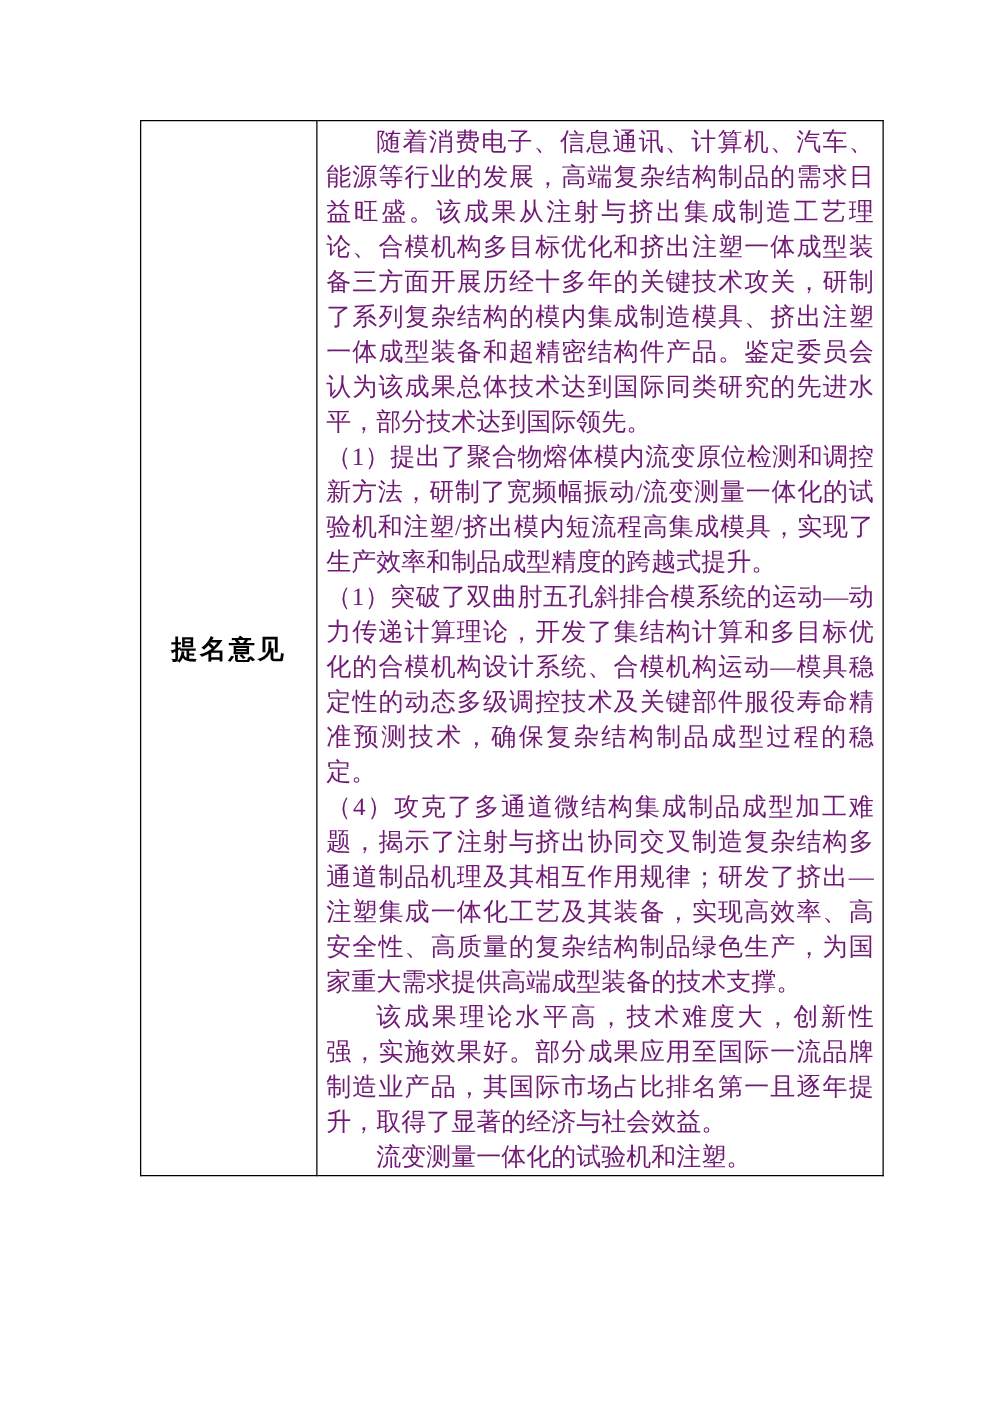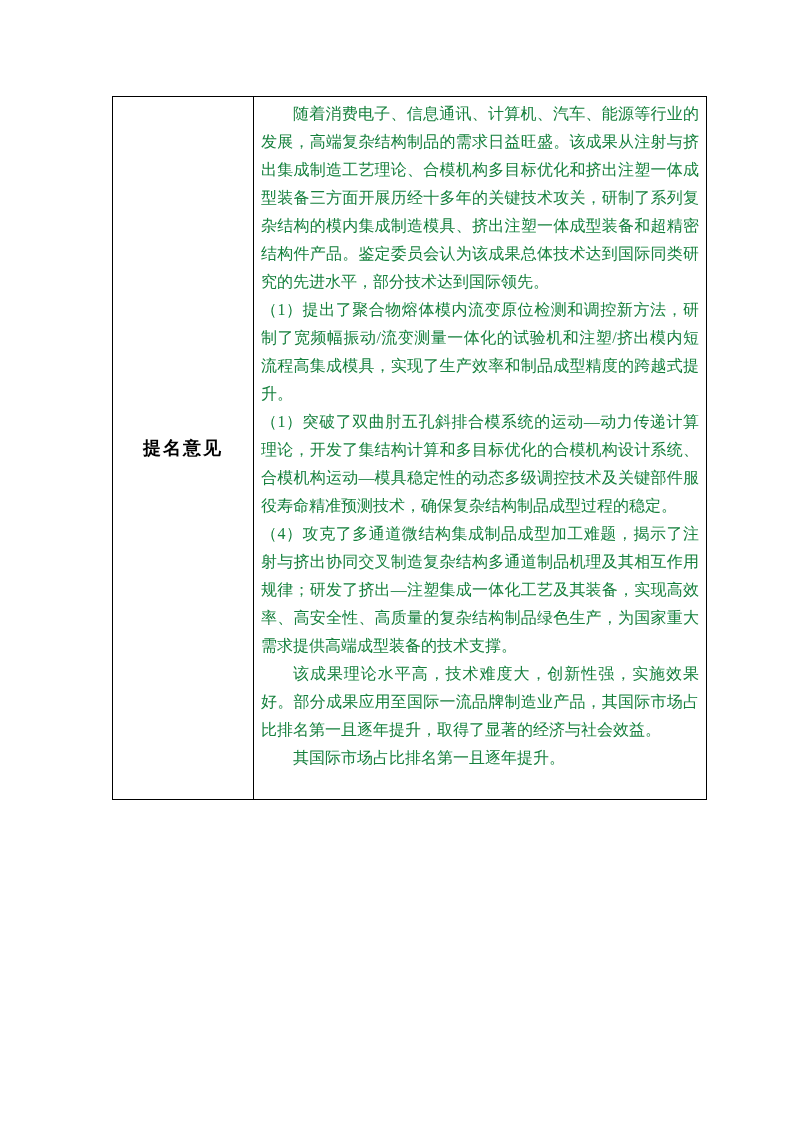--- a/index.html
+++ b/index.html
@@ -32,37 +32,37 @@
   .opinion-table td {
     border: 1.5px solid #000000;
     background: #ffffff;
   }
   .label-cell {
     width: 138px;
     text-align: center;
     vertical-align: middle;
   }
   .label-cell .row-label {
-    font-size: 18px;
+    font-size: 21px;
     font-weight: bold;
     letter-spacing: 2px;
     color: #000000;
     white-space: nowrap;
   }
   .content-cell {
     width: 438px;
     vertical-align: top;
     padding: 3px 7px 0 7px;
   }
   .content-cell p {
     margin: 0;
-    font-size: 16px;
+    font-size: 20px;
     line-height: 28px;
     text-align: justify;
-    color: #15803d;
+    color: #701a75;
     word-break: break-all;
   }
   .content-cell p.indent {
     text-indent: 2em;
   }
 </style>
 </head>
 <body>
 
 <div class="page">
@@ -71,18 +71,18 @@
       <tr>
         <td class="label-cell">
           <span class="row-label">提名意见</span>
         </td>
         <td class="content-cell">
           <p class="indent">随着消费电子、信息通讯、计算机、汽车、能源等行业的发展，高端复杂结构制品的需求日益旺盛。该成果从注射与挤出集成制造工艺理论、合模机构多目标优化和挤出注塑一体成型装备三方面开展历经十多年的关键技术攻关，研制了系列复杂结构的模内集成制造模具、挤出注塑一体成型装备和超精密结构件产品。鉴定委员会认为该成果总体技术达到国际同类研究的先进水平，部分技术达到国际领先。</p>
           <p>（1）提出了聚合物熔体模内流变原位检测和调控新方法，研制了宽频幅振动/流变测量一体化的试验机和注塑/挤出模内短流程高集成模具，实现了生产效率和制品成型精度的跨越式提升。</p>
           <p>（1）突破了双曲肘五孔斜排合模系统的运动—动力传递计算理论，开发了集结构计算和多目标优化的合模机构设计系统、合模机构运动—模具稳定性的动态多级调控技术及关键部件服役寿命精准预测技术，确保复杂结构制品成型过程的稳定。</p>
           <p>（4）攻克了多通道微结构集成制品成型加工难题，揭示了注射与挤出协同交叉制造复杂结构多通道制品机理及其相互作用规律；研发了挤出—注塑集成一体化工艺及其装备，实现高效率、高安全性、高质量的复杂结构制品绿色生产，为国家重大需求提供高端成型装备的技术支撑。</p>
           <p class="indent">该成果理论水平高，技术难度大，创新性强，实施效果好。部分成果应用至国际一流品牌制造业产品，其国际市场占比排名第一且逐年提升，取得了显著的经济与社会效益。</p>
-          <p class="indent">其国际市场占比排名第一且逐年提升。</p>
+          <p class="indent">流变测量一体化的试验机和注塑。</p>
         </td>
       </tr>
     </tbody>
   </table>
 </div>
 
 </body></html>

